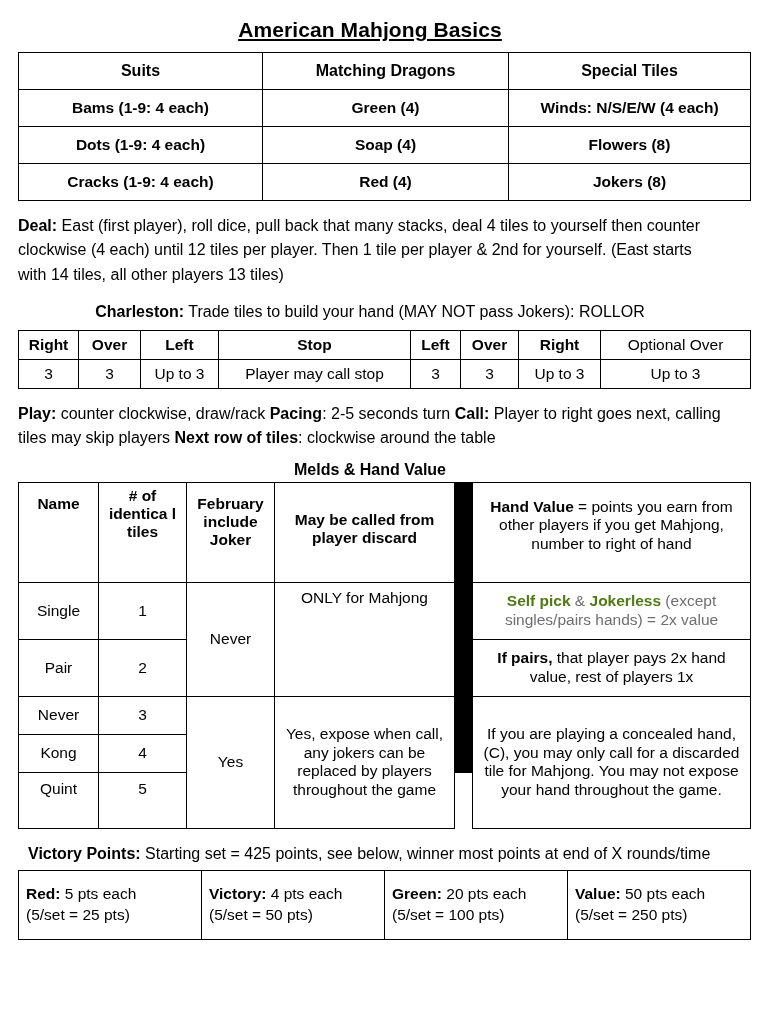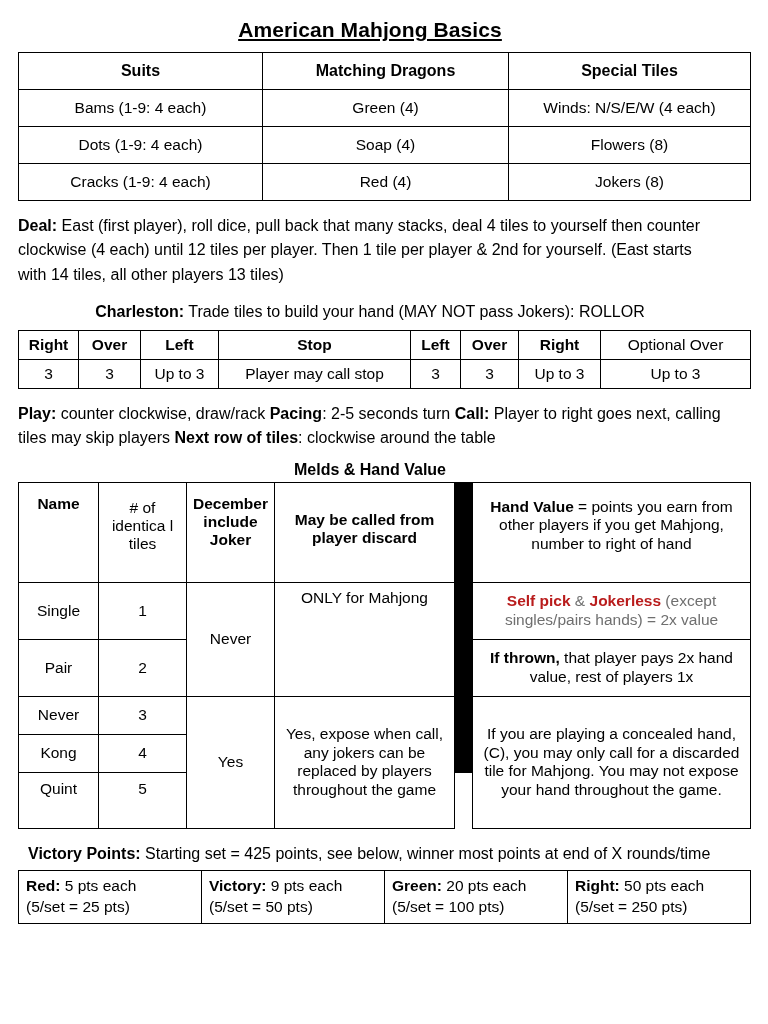--- a/index.html
+++ b/index.html
@@ -40,21 +40,21 @@
     border: 1.6px solid #000;
     padding: 5px 4px;
     font-size: 15.5px;
     text-align: center;
     vertical-align: middle;
     font-weight: normal;
     line-height: 1.18;
   }
 
   
-  #tiles-table td { height: 37px; }
+  #tiles-table td { height: 37px; font-weight: bold; }
   #tiles-table thead td { font-weight: bold; font-size: 16px; }
   #tiles-table col.c1 { width: 244px; }
   #tiles-table col.c2 { width: 246px; }
   #tiles-table col.c3 { width: 242px; }
 
   
   .para {
     font-size: 16px;
     line-height: 1.52;
     margin: 13px 0 0 0;
@@ -96,32 +96,32 @@
     background: #000000;
     border-top: 1.6px solid #000;
     border-bottom: 1.6px solid #000;
     border-left: 1.6px solid #000;
     border-right: 1.6px solid #000;
     padding: 0;
   }
   .hv-cell { font-size: 15px; line-height: 1.2; }
   .hv-cell b { font-weight: bold; }
   .muted { color: #6f6f6f; }
-  .muted b { color: #b91c1c; font-weight: bold; }
+  .muted b { color: #4d7c0f; font-weight: bold; }
 
   
   .vp-para { font-size: 16px; line-height: 1.5; margin: 13px 0 4px 10px; }
   #victory-table col.v1 { width: 183px; }
   #victory-table col.v2 { width: 183px; }
   #victory-table col.v3 { width: 183px; }
   #victory-table col.v4 { width: 183px; }
   #victory-table td {
     text-align: left;
     font-size: 15.5px;
-    padding: 5px 7px;
+    padding: 13px 7px;
     line-height: 1.35;
     height: 52px;
     vertical-align: top;
   }
   #victory-table td b { font-weight: bold; }
 </style>
 </head>
 <body>
 
 <div class="page">
@@ -224,39 +224,39 @@
         <col class="m2">
         <col class="m3">
         <col class="m4">
         <col class="m5">
         <col class="m6">
       </colgroup>
     <tbody>
 
       <tr>
         <td style="font-weight:bold;height:100px;vertical-align:top;padding-top:12px;">Name</td>
-        <td style="font-weight:normal;vertical-align:top;padding-top:16px;"># of identica l tiles</td>
-        <td style="font-weight:bold;vertical-align:top;padding-top:12px;">December include Joker</td>
+        <td style="font-weight:bold;vertical-align:top;padding-top:4px;"># of identica l tiles</td>
+        <td style="font-weight:bold;vertical-align:top;padding-top:12px;">February include Joker</td>
         <td style="font-weight:bold;vertical-align:top;padding-top:28px;">May be called from player discard</td>
         <td class="black-divider" rowspan="5"></td>
         <td class="hv-cell" style="vertical-align:top;padding-top:15px;"><b>Hand Value</b><span> = points you earn from other players if you get Mahjong, number to right of hand</span></td>
       </tr>
 
       <tr>
         <td style="height:57px;">Single</td>
         <td>1</td>
         <td rowspan="2">Never</td>
         <td rowspan="2" style="vertical-align:top;padding-top:6px;">ONLY for Mahjong</td>
         <td class="hv-cell muted"><b>Self pick</b><span> &amp; </span><b>Jokerless</b><span> (except singles/pairs hands) = 2x value</span></td>
       </tr>
 
       <tr>
         <td style="height:57px;">Pair</td>
         <td>2</td>
-        <td class="hv-cell"><b>If thrown,</b><span> that player pays 2x hand value, rest of players 1x</span></td>
+        <td class="hv-cell"><b>If pairs,</b><span> that player pays 2x hand value, rest of players 1x</span></td>
       </tr>
 
       <tr>
         <td style="height:38px;">Never</td>
         <td>3</td>
         <td rowspan="3">Yes</td>
         <td rowspan="3" class="hv-cell">Yes, expose when call, any jokers can be replaced by players throughout the game</td>
         <td rowspan="3" class="hv-cell">If you are playing a concealed hand, (C), you may only call for a discarded tile for Mahjong. You may not expose your hand throughout the game.</td>
       </tr>
 
@@ -280,20 +280,20 @@
   <table id="victory-table">
     <colgroup>
         <col class="v1">
         <col class="v2">
         <col class="v3">
         <col class="v4">
       </colgroup>
     <tbody>
       <tr>
         <td><b>Red:</b><span> 5 pts each</span><br><span>(5/set = 25 pts)</span></td>
-        <td><b>Victory:</b><span> 9 pts each</span><br><span>(5/set = 50 pts)</span></td>
+        <td><b>Victory:</b><span> 4 pts each</span><br><span>(5/set = 50 pts)</span></td>
         <td><b>Green:</b><span> 20 pts each</span><br><span>(5/set = 100 pts)</span></td>
-        <td><b>Right:</b><span> 50 pts each</span><br><span>(5/set = 250 pts)</span></td>
+        <td><b>Value:</b><span> 50 pts each</span><br><span>(5/set = 250 pts)</span></td>
       </tr>
     </tbody>
   </table>
 
 </div>
 
 </body></html>

